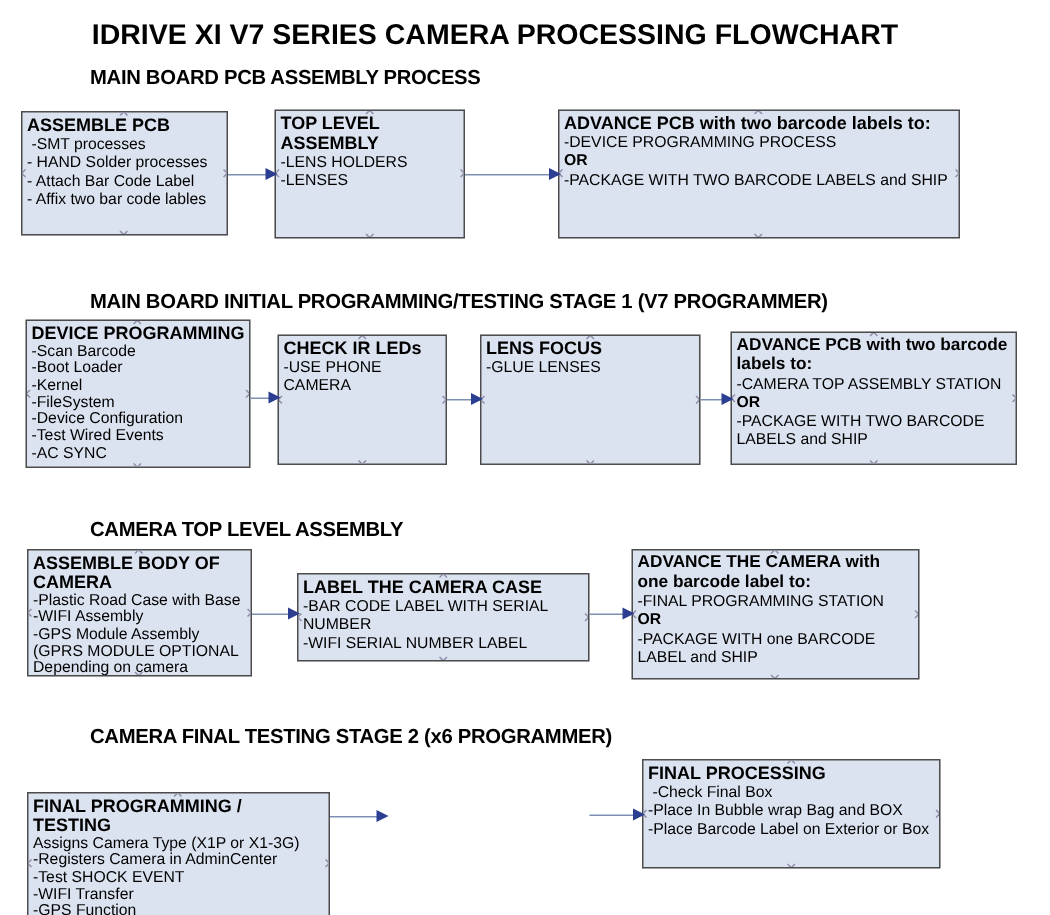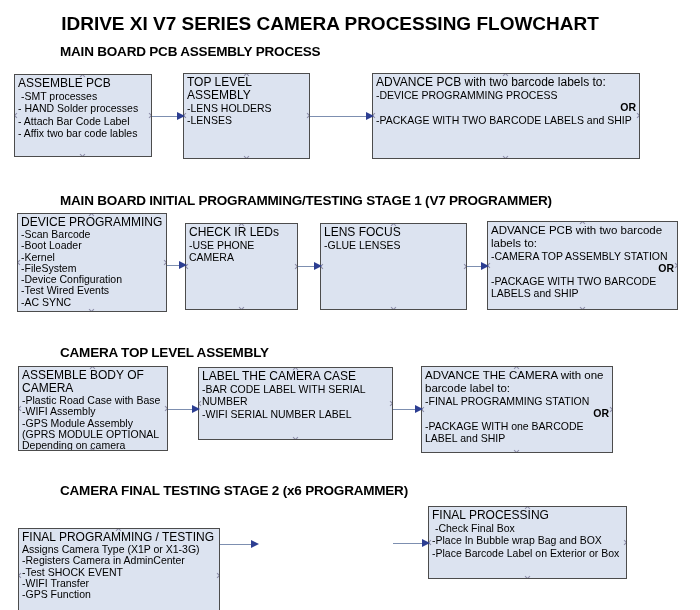--- a/index.html
+++ b/index.html
@@ -13,25 +13,25 @@
   }
   .sec-heading{
     position:absolute;font-size:13.5px;font-weight:bold;letter-spacing:-0.2px;
     white-space:nowrap;
     padding-left:43px;
   }
   .box{
     position:absolute;background:#dce3f0;border:1.5px solid #4c4c4c;
     box-sizing:border-box;padding:2px 3px;overflow:hidden;
   }
-  .bt{font-size:12px;font-weight:normal;line-height:13px;}
+  .bt{font-size:12px;font-weight:bold;line-height:13px;}
   .bt2{font-size:11.5px;}
   .bl{font-size:10.5px;line-height:12.3px;white-space:pre-wrap;}
   .tight .bl{line-height:11.3px;}
-  .b{font-weight:bold;text-align:right;}
+  .b{font-weight:bold;}
   .arrow{position:absolute;height:0;border-top:1.3px solid #7d8fb0;}
   .arrow::after{
     content:"";position:absolute;right:-2px;top:-5px;width:0;height:0;
     border-left:8px solid #2c3e92;border-top:4px solid transparent;border-bottom:4px solid transparent;
   }
   .xm{position:absolute;width:7px;height:7px;pointer-events:none;}
   .xm::before,.xm::after{
     content:"";position:absolute;left:3px;top:0;width:1px;height:7px;background:#8d8da9;
   }
   .xm::before{transform:rotate(45deg);}
@@ -144,21 +144,21 @@
     <div class="bl">-WIFI Assembly</div>
     <div class="bl">-GPS Module Assembly</div>
     <div class="bl">(GPRS MODULE OPTIONAL</div>
     <div class="bl">Depending on camera version)</div>
     <span class="xm xt"></span>
     <span class="xm xb"></span>
     <span class="xm xl"></span>
     <span class="xm xr"></span>
   </div>
 
-  <div class="box" style="left:198px;top:367px;width:195px;height:73px">
+  <div class="box" style="left:198px;top:382px;width:195px;height:59px">
     <div class="bt">LABEL THE CAMERA CASE</div>
     <div class="bl">-BAR CODE LABEL WITH SERIAL NUMBER</div>
     <div class="bl">-WIFI SERIAL NUMBER LABEL</div>
     <span class="xm xt"></span>
     <span class="xm xb"></span>
     <span class="xm xl"></span>
     <span class="xm xr"></span>
   </div>
 
   <div class="box" style="left:421px;top:366px;width:192px;height:87px">

